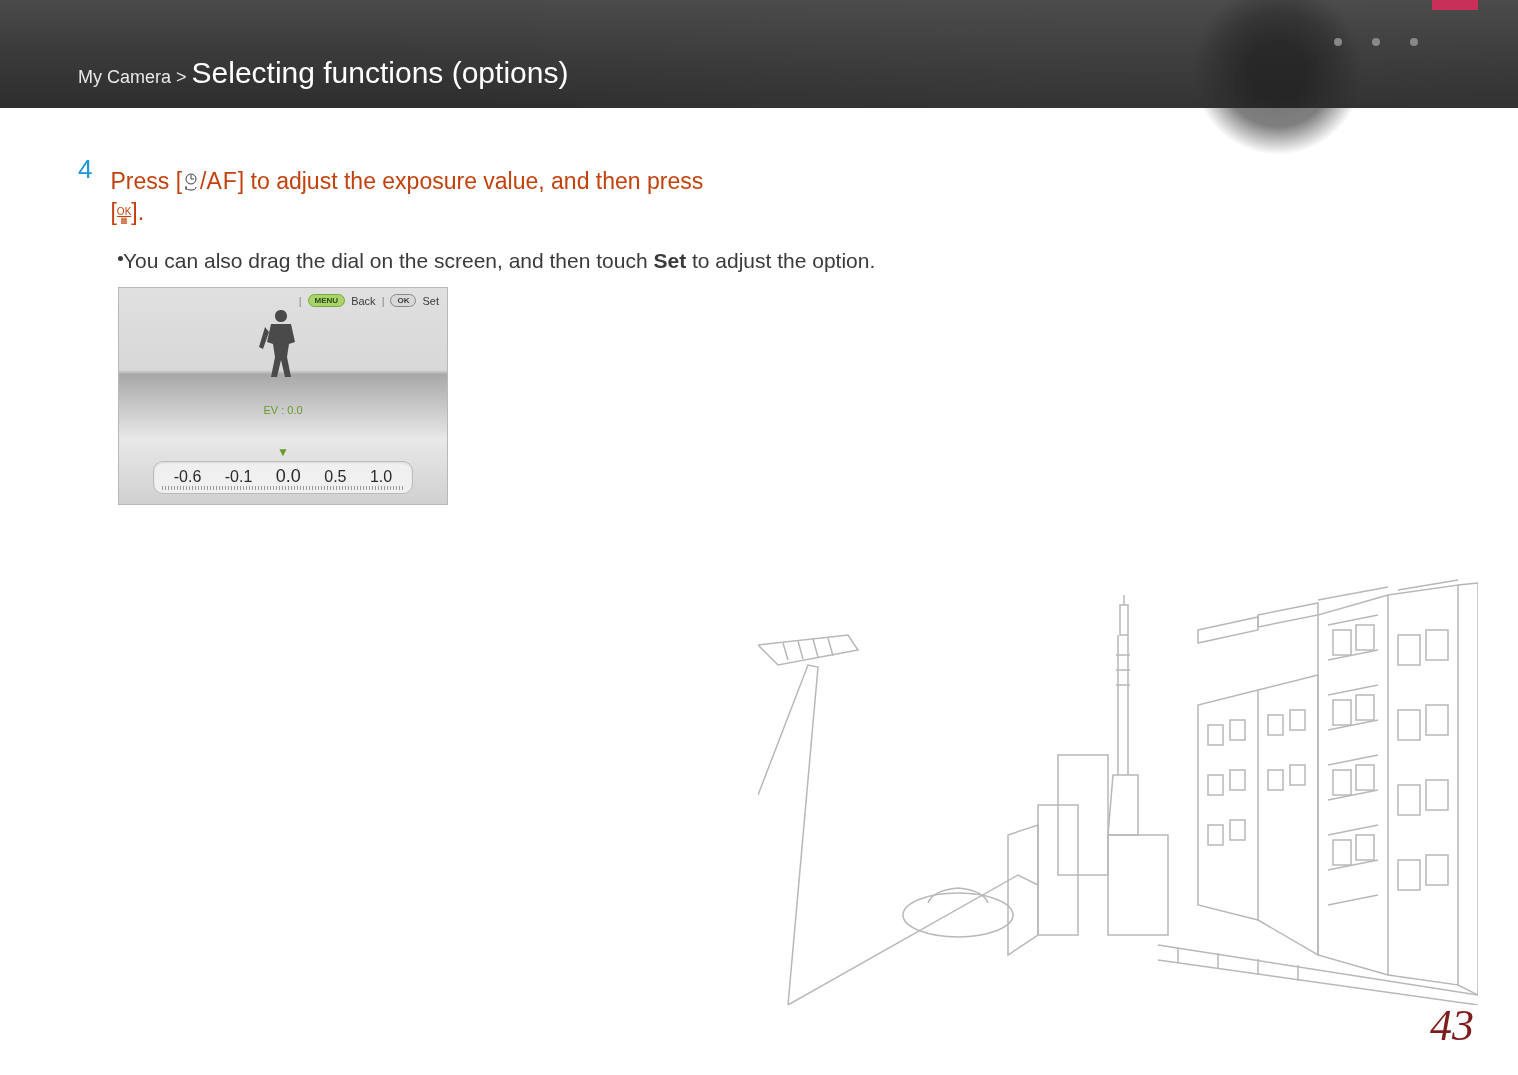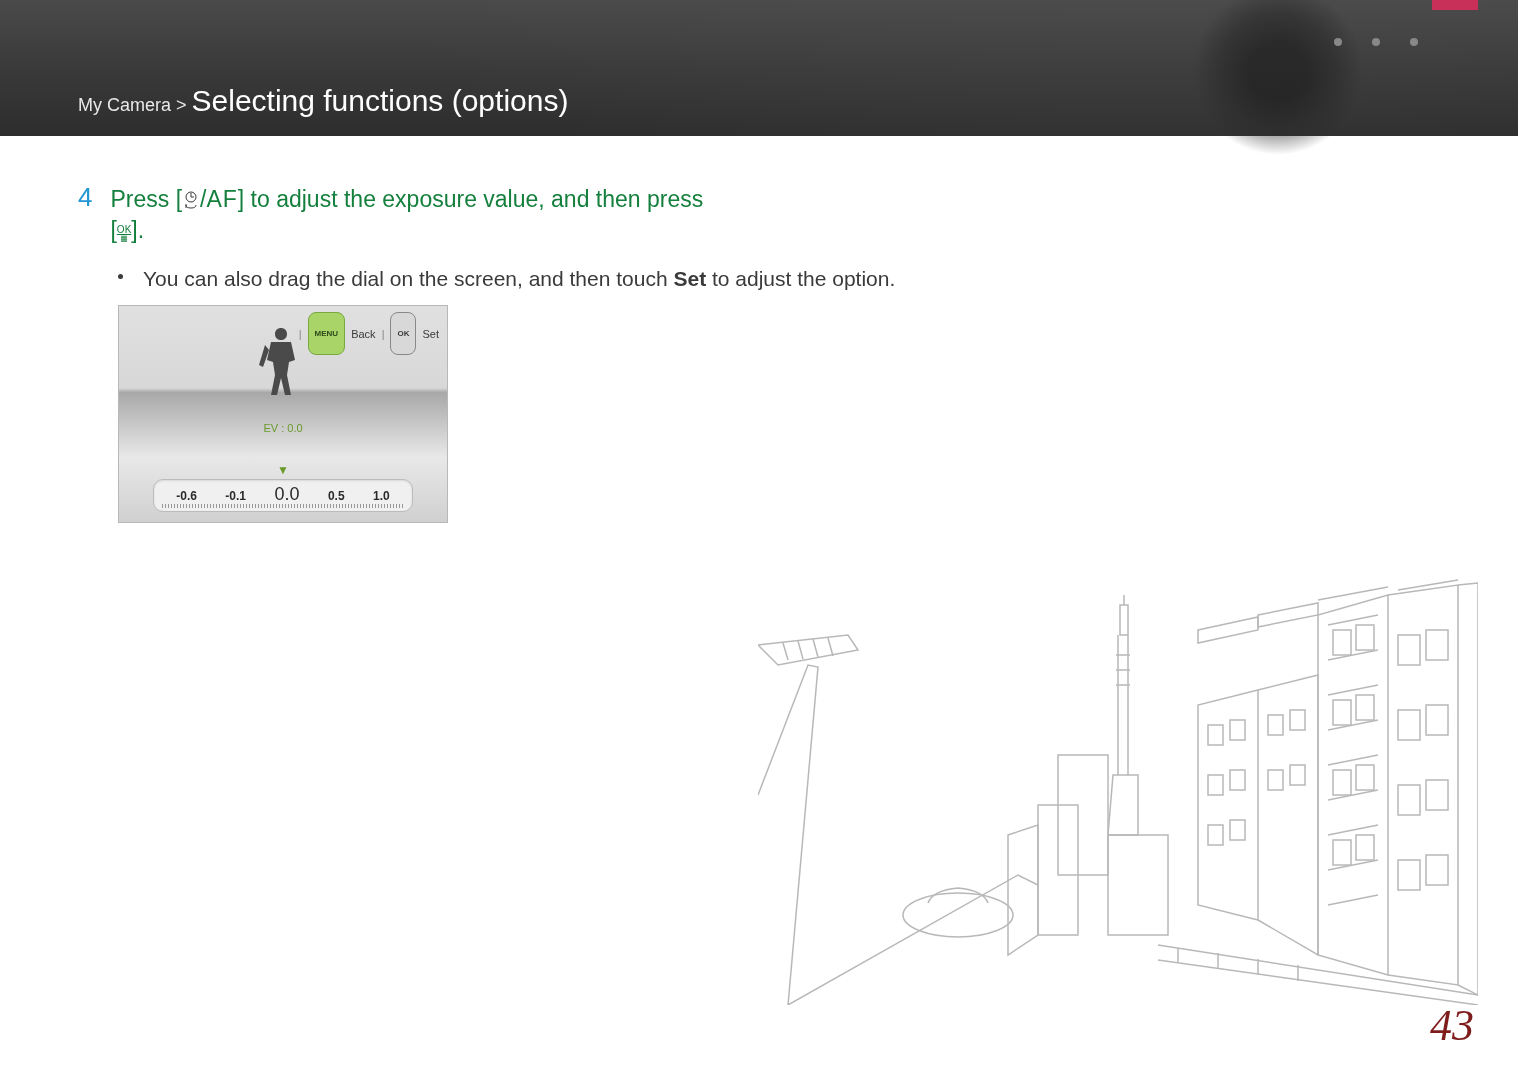--- a/index.html
+++ b/index.html
@@ -6,21 +6,21 @@
   body {
     font-family: -apple-system, BlinkMacSystemFont, "Segoe UI", Arial, sans-serif;
     width: 1518px;
     height: 1075px;
     background: #ffffff;
     position: relative;
     overflow: hidden;
   }
   .header {
     width: 100%;
-    height: 136px;
+    height: 108px;
     background: linear-gradient(180deg, #4a4a4a 0%, #3a3a3a 50%, #2d2d2d 100%);
     position: relative;
     display: flex;
     align-items: flex-end;
     padding: 0 0 18px 78px;
   }
   .header-overlay {
     position: absolute;
     top: 0; right: 0;
     width: 100%; height: 100%;
@@ -71,35 +71,36 @@
     gap: 18px;
   }
   .step-num {
     color: #2196d4;
     font-size: 26px;
     font-weight: 400;
     line-height: 1;
     flex-shrink: 0;
   }
   .step-text {
-    color: #15803d;
+    color: #c2410c;
     font-size: 23px;
     font-weight: 300;
     line-height: 1.35;
+    margin-top: 10px;
   }
   .icon-inline {
     display: inline-flex;
     align-items: center;
     vertical-align: middle;
   }
   .bullet-row {
     margin-top: 18px;
     margin-left: 40px;
     display: flex;
-    gap: 20px;
+    gap: 0;
     color: #3a3a3a;
     font-size: 21px;
     font-weight: 300;
     line-height: 1.4;
   }
   .bullet-dot {
     flex-shrink: 0;
     margin-top: 10px;
     width: 5px; height: 5px;
     background: #3a3a3a;
@@ -120,21 +121,21 @@
     top: 6px; right: 8px;
     display: flex;
     gap: 6px;
     align-items: center;
     font-size: 11px;
     color: #3a3a3a;
   }
   .pill {
     display: inline-flex;
     align-items: center;
-    padding: 16px 6px;
+    padding: 1px 6px;
     border-radius: 8px;
     font-size: 8px;
     font-weight: 600;
     border: 1px solid #888;
   }
   .pill-green { background: #a8d468; color: #2d4a1a; border-color: #7aa840; }
   .pill-grey { background: #d8d8d8; color: #3a3a3a; }
   .separator { color: #888; }
   .silhouette {
     position: absolute;
@@ -166,22 +167,22 @@
     border: 1px solid #bbb;
     border-radius: 10px;
     padding: 4px 8px 6px 8px;
     display: flex;
     justify-content: space-around;
     align-items: baseline;
     position: relative;
     box-shadow: inset 0 1px 2px rgba(0,0,0,0.1);
   }
   .dial-val {
-    font-size: 12px;
-    font-weight: 700;
+    font-size: 16px;
+    font-weight: 400;
     color: #2a2a2a;
   }
   .dial-val.center { font-size: 18px; font-weight: 400; }
   .dial-ticks {
     position: absolute;
     bottom: 3px; left: 8px; right: 8px;
     height: 4px;
     background: repeating-linear-gradient(90deg, #999 0, #999 1px, transparent 1px, transparent 3px);
   }
   .illustration {

